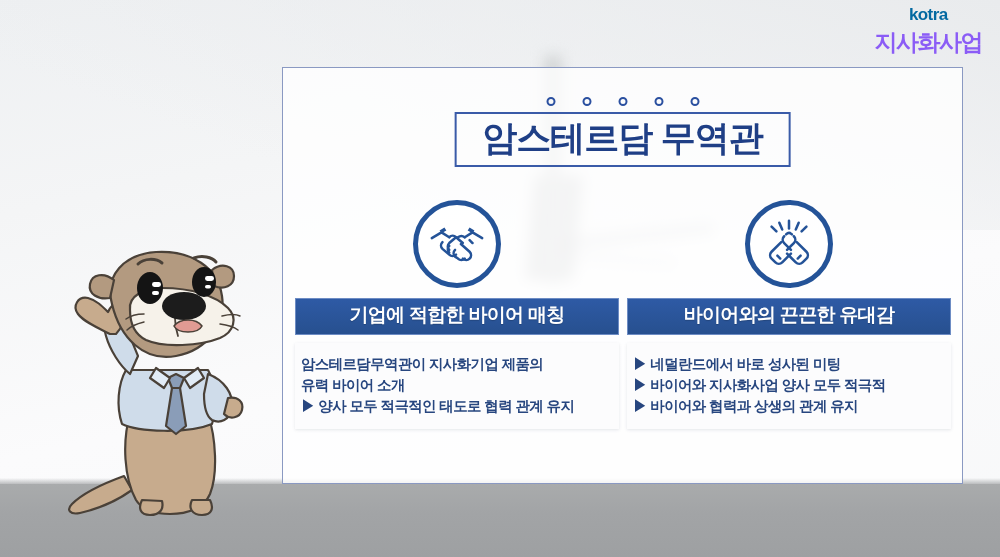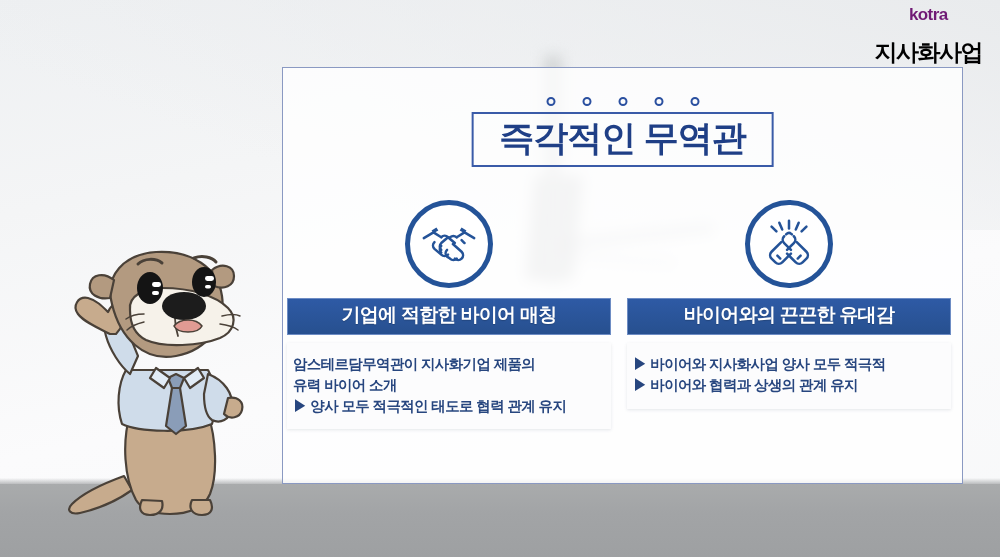--- a/index.html
+++ b/index.html
@@ -46,26 +46,26 @@
     position:absolute; left:556px; top:252px; width:120px; height:6px;
     background:#cfd1d3; opacity:.6; transform:rotate(4deg); transform-origin:left center;
   }
 
   
   #logo{
     position:absolute; right:18px; top:6px; text-align:center;
     line-height:1; z-index:40;
   }
   #logo .k-top{
-    font-size:17px; font-weight:bold; color:#701a75;
+    font-size:17px; font-weight:bold; color:#0369a1;
     letter-spacing:-.6px; font-family:"Liberation Sans",sans-serif;
   }
   #logo .k-bot{
-    font-size:23px; font-weight:bold; color:#000000;
-    letter-spacing:-1.5px; margin-top:18px;
+    font-size:23px; font-weight:bold; color:#8b5cf6;
+    letter-spacing:-1.5px; margin-top:8px;
   }
 
   
   #card{
     position:absolute; left:282px; top:67px; width:681px; height:417px;
     background:rgba(255,255,255,.80);
     border:1.4px solid #8a99c2;
     z-index:20;
   }
   #card-inner{ position:relative; width:100%; height:100%; }
@@ -85,21 +85,21 @@
     padding:3px 26px 7px 26px;
     z-index:3;
   }
   #title-text{
     font-size:35px; font-weight:bold; color:#1f3f86;
     letter-spacing:-1px; white-space:nowrap; line-height:1.18;
   }
 
   
   .col{ position:absolute; top:132px; width:324px; }
-  .col.left{ left:4px; }
+  .col.left{ left:12px; }
   .col.right{ left:344px; }
 
   .icon-wrap{ display:flex; justify-content:center; }
   .icon-circle{
     width:88px; height:88px; border-radius:50%;
     border:5px solid #245398; background:rgba(255,255,255,.55);
     display:flex; align-items:center; justify-content:center;
   }
   .icon-circle svg{ display:block; }
 
@@ -161,21 +161,21 @@
 
     <div id="dots">
       <span class="dot"></span>
       <span class="dot"></span>
       <span class="dot"></span>
       <span class="dot"></span>
       <span class="dot"></span>
     </div>
 
     <div id="title-box">
-      <div id="title-text">즉각적인 무역관</div>
+      <div id="title-text">암스테르담 무역관</div>
     </div>
 
     <div class="col left">
       <div class="icon-wrap">
         <div class="icon-circle">
           <svg viewBox="0 0 64 64" width="62" height="62" aria-hidden="true">
             <g fill="none" stroke="#245398" stroke-width="2.6" stroke-linecap="round" stroke-linejoin="round">
               <path d="M6 26 L16 20 L24 25"></path>
               <path d="M58 26 L48 20 L40 25"></path>
               <path d="M24 25 C26 23 29 23 31 25 L38 31"></path>
@@ -226,20 +226,21 @@
             </g>
           </svg>
         </div>
       </div>
 
       <div class="banner">
         <div class="banner-text">바이어와의 끈끈한 유대감</div>
       </div>
 
       <div class="panel">
+        <div class="line">▶ 네덜란드에서 바로 성사된 미팅</div>
         <div class="line">▶ 바이어와 지사화사업 양사 모두 적극적</div>
         <div class="line">▶ 바이어와 협력과 상생의 관계 유지</div>
       </div>
     </div>
 
   </div>
 </div>
 
 <div id="mascot">
   <svg viewBox="0 0 212 290" aria-hidden="true">

